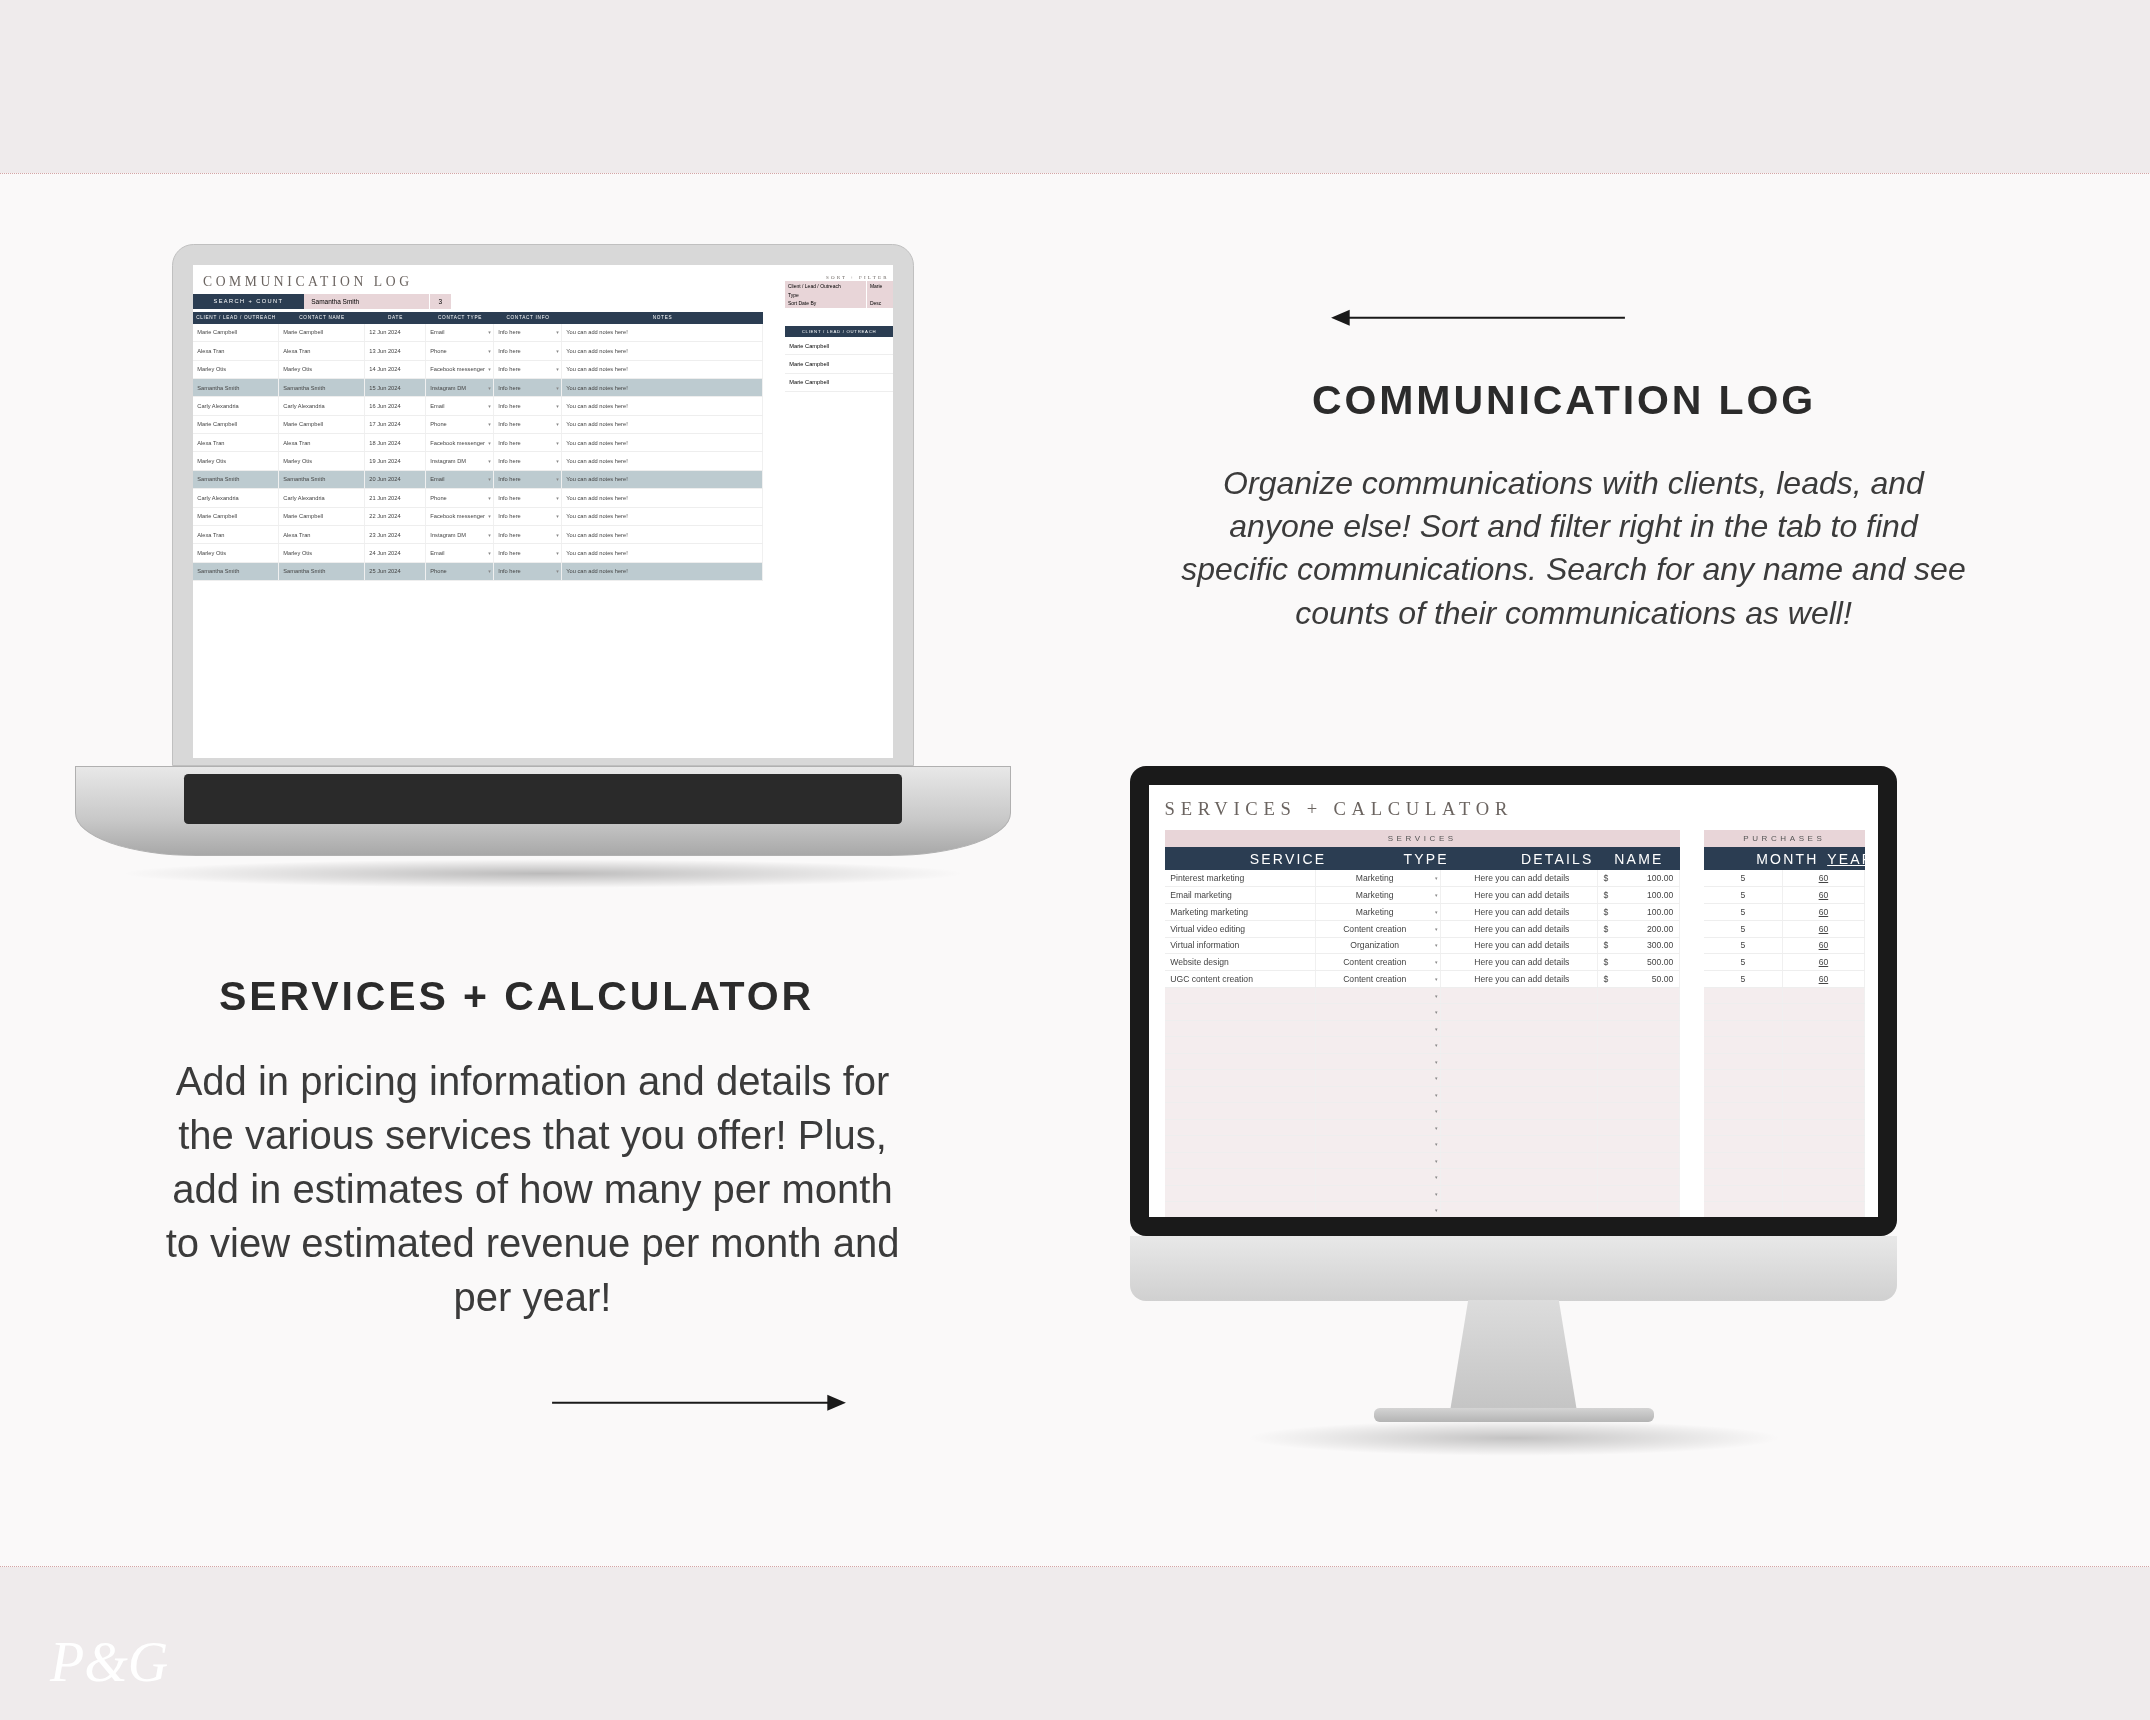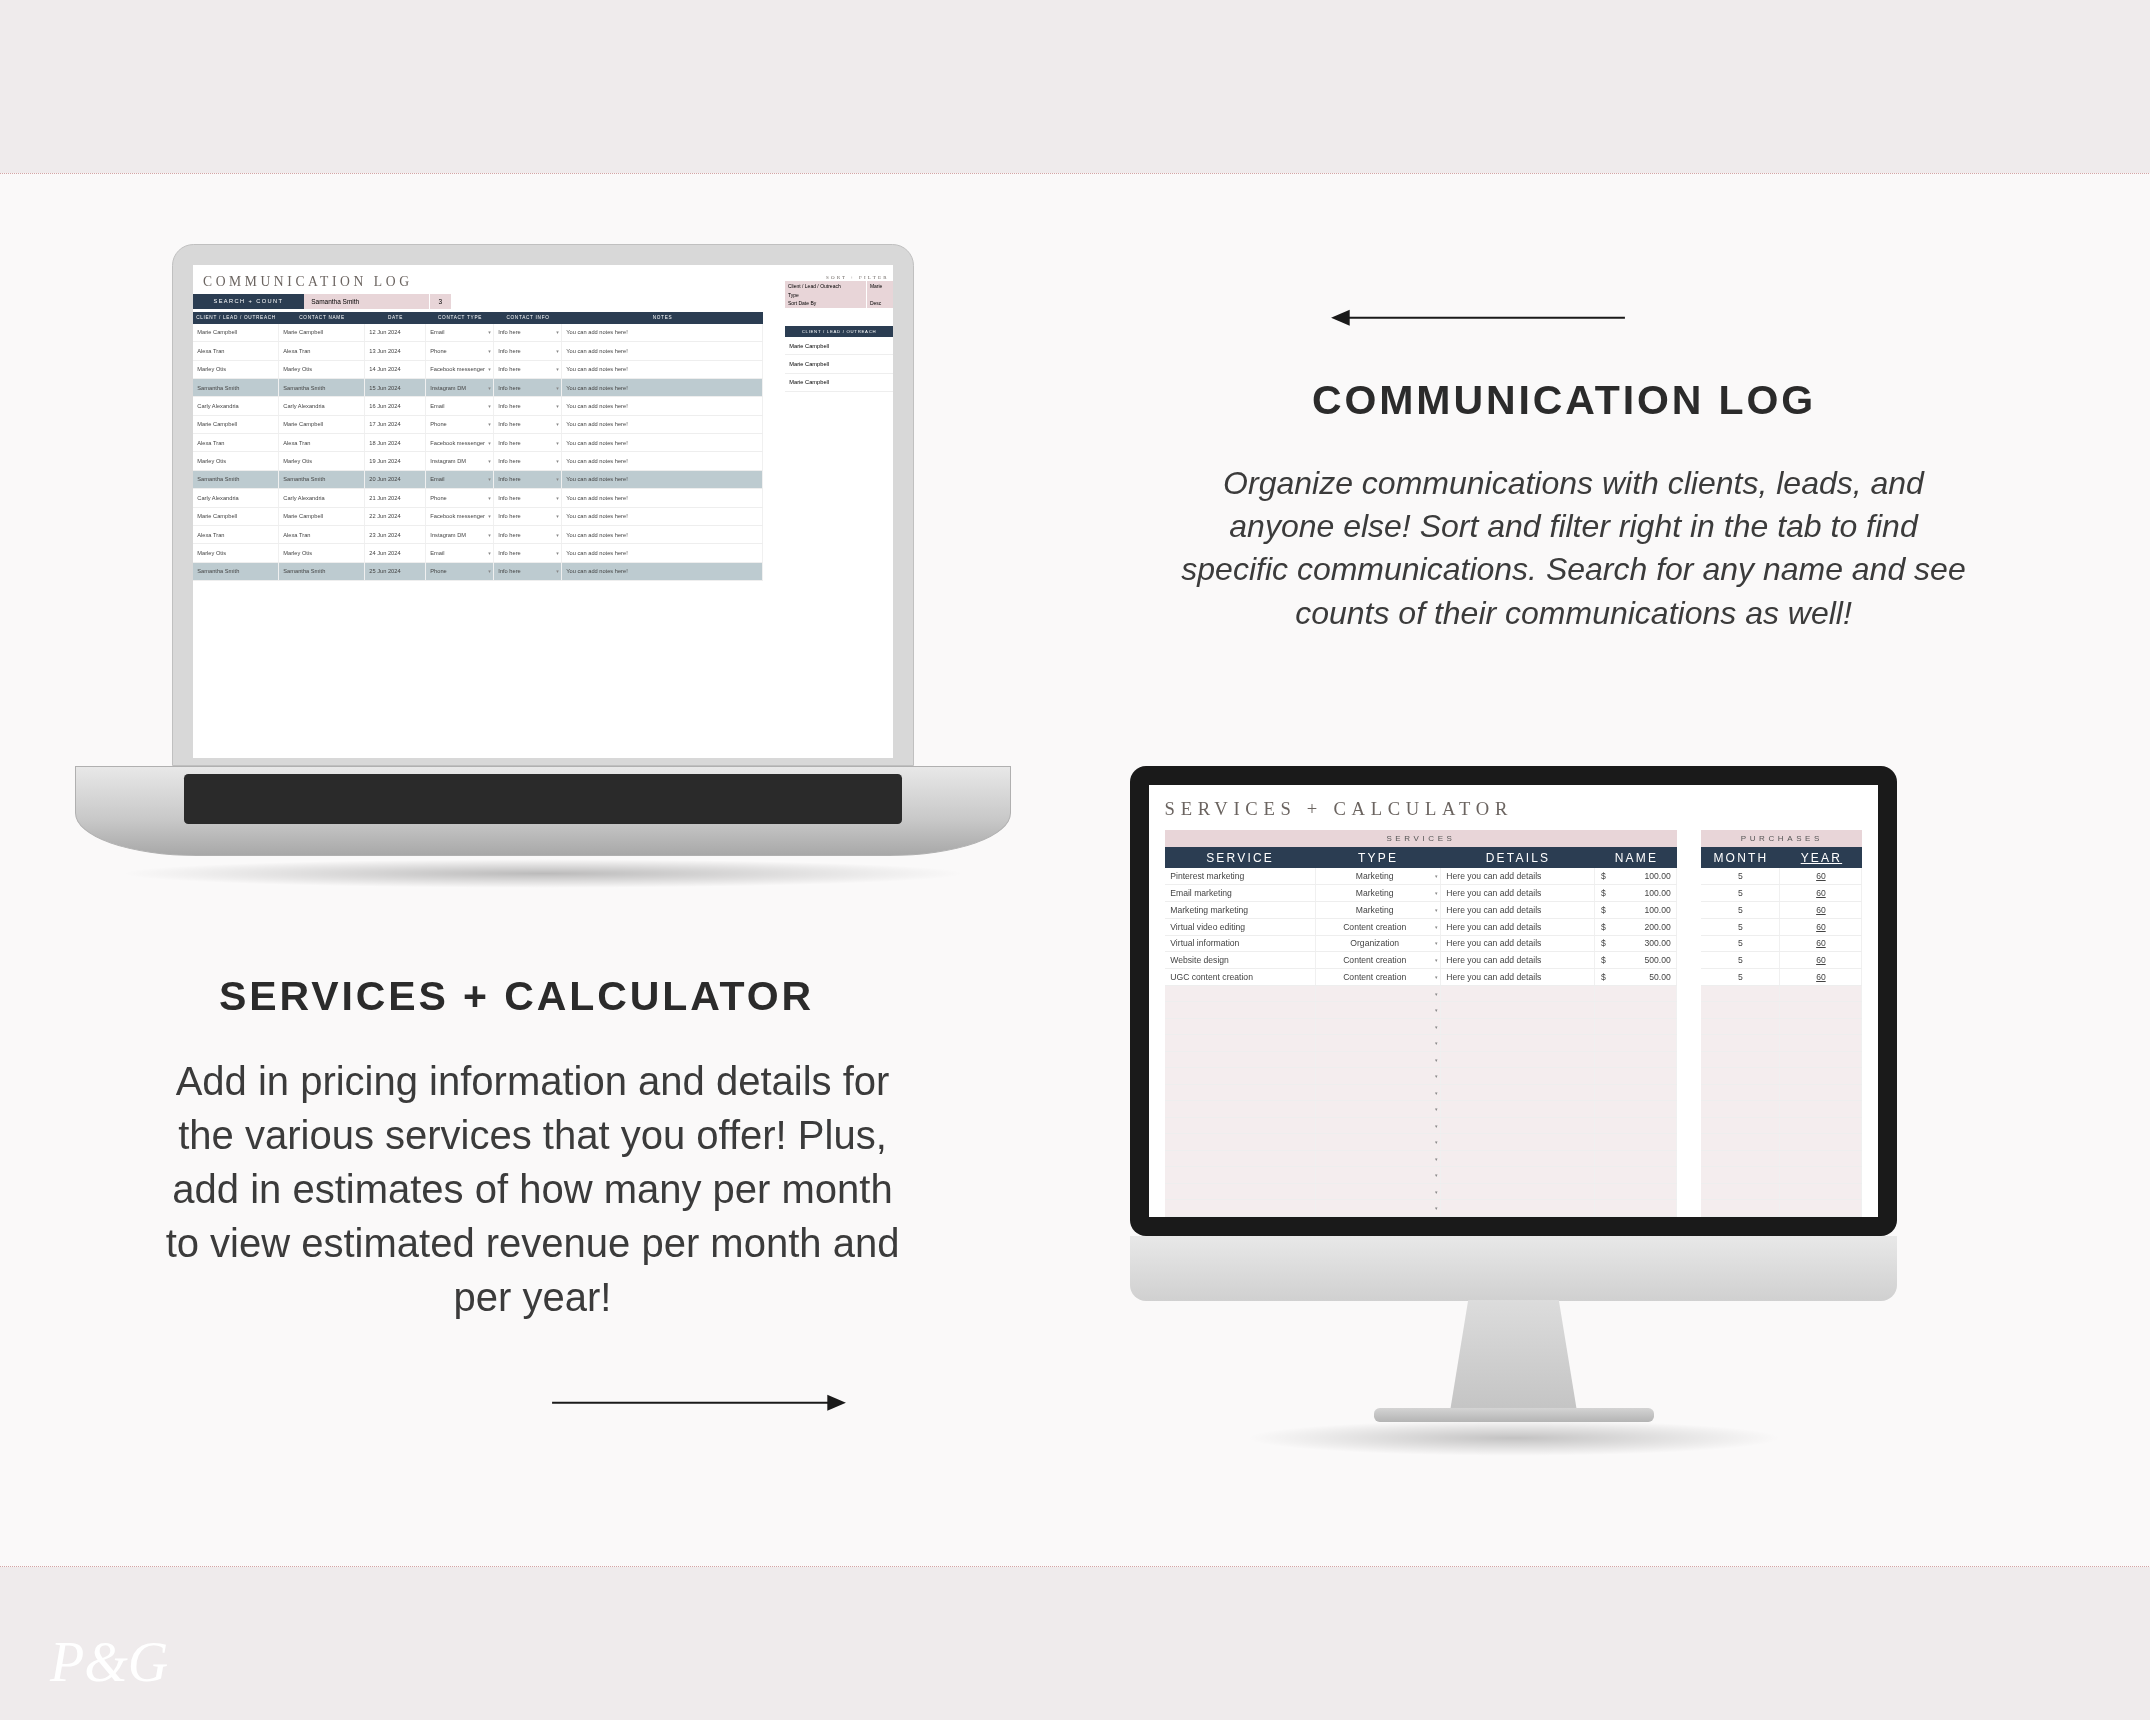--- a/index.html
+++ b/index.html
@@ -327,27 +327,28 @@
     color: #555;
     font-size: 8px;
     letter-spacing: 3.6px;
     text-align: center;
     padding: 4.3px 0;
   }
   .sc-thead {
     display: flex;
     background: #2b3d52;
     color: #fff;
-    font-size: 12px;
+    font-size: 14px;
     letter-spacing: 2.2px;
+    padding-left: 48px;
   }
   .sc-thead > div { padding: 3.6px 4.3px; text-align: center; }
   .s-name { width: 151px; }
   .s-type { width: 125px; }
-  .s-det  { flex: 1; }
+  .s-det  { flex: 1; margin-left: 28px; }
   .s-cost { width: 82px; }
   .p-mon  { width: 79px; }
   .p-yr   { width: 82px; text-decoration: underline; }
   .sc-row {
     display: flex;
     font-size: 8.6px;
     color: #444;
     border-bottom: 0.7px solid #eee;
     background: #fff;
   }

